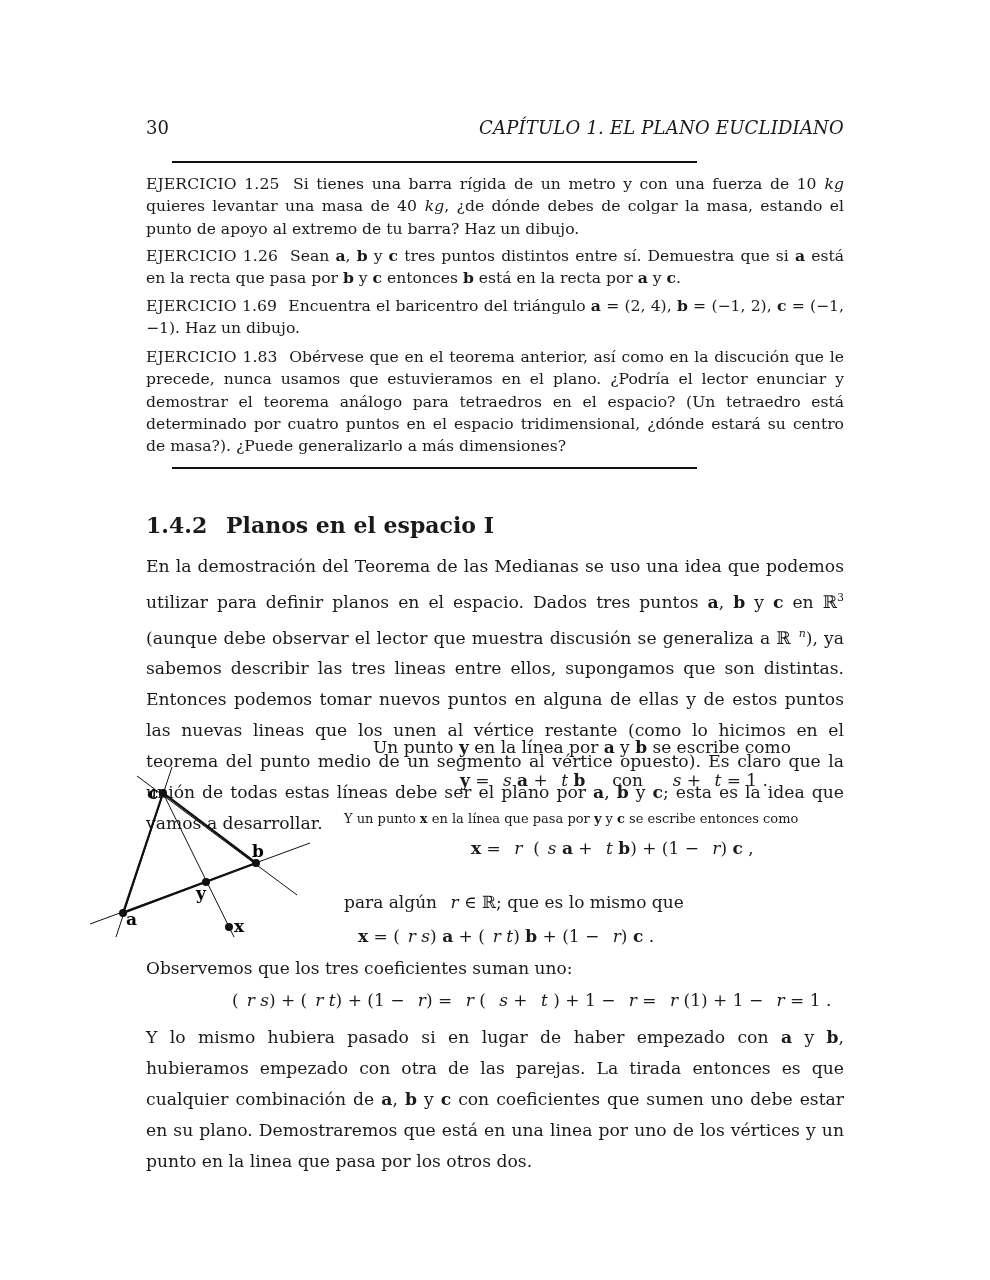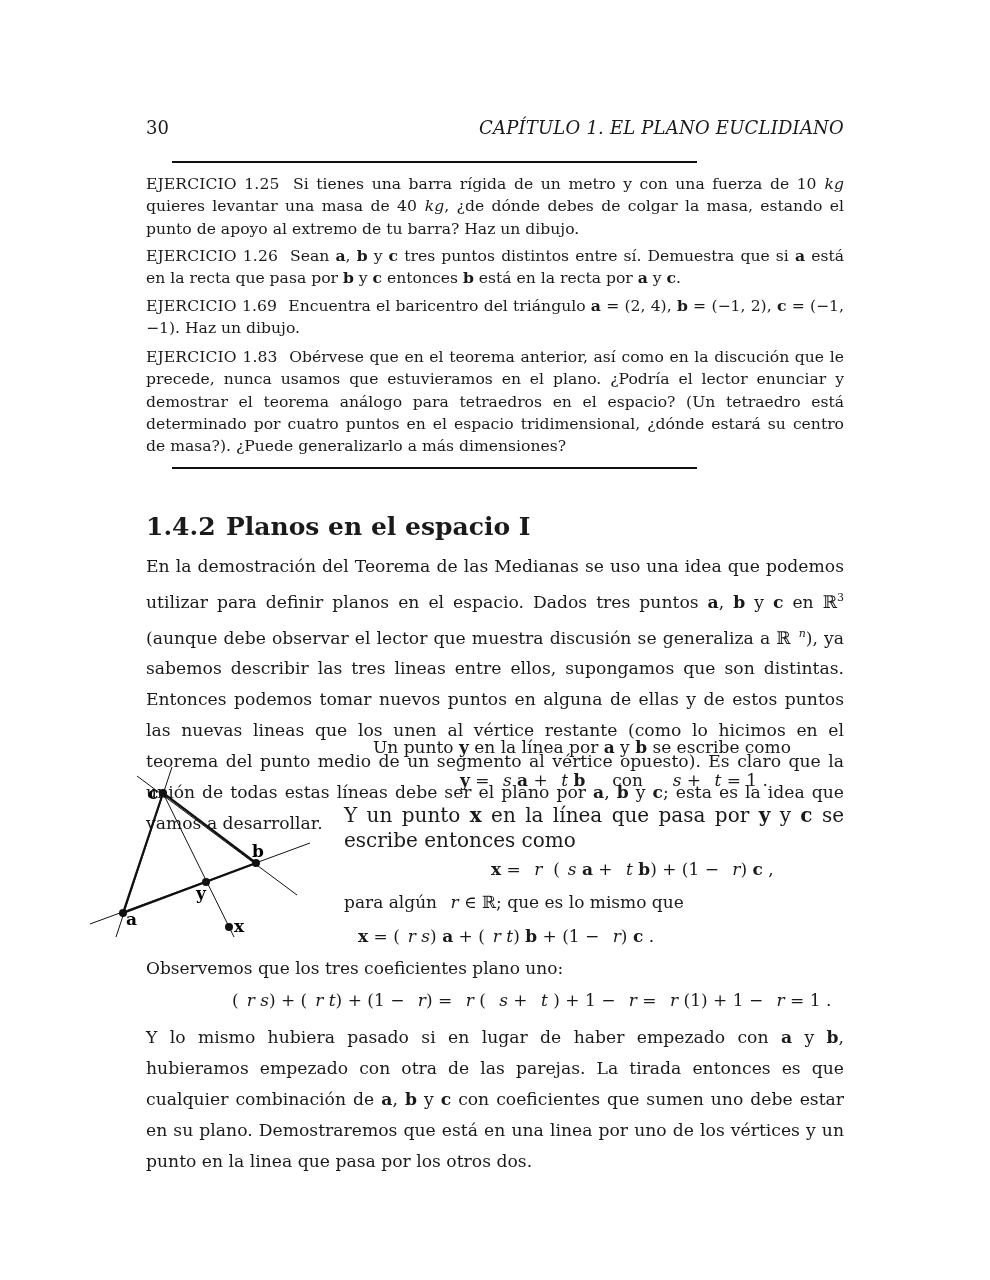--- a/index.html
+++ b/index.html
@@ -5,24 +5,24 @@
   html, body { margin:0; padding:0; background:#ffffff; }
   body { width:990px; height:1280px; position:relative; overflow:hidden;
          font-family:"DejaVu Serif","Liberation Serif", serif; color:#1a1a1a; }
   .abs { position:absolute; }
   .hdr { top:95px; font-size:18px;margin-top:22px; }
   .pageno { left:146px; }
   .chap { right:146px; font-style:italic; letter-spacing:0.2px;text-align:right; }
   .rule { height:2px; background:#111; left:172px; width:525px; }
   .ex { left:146px; width:698px; font-size:15.6px; line-height:22.3px; text-align:justify; }
   .ex .lbl { letter-spacing:0.1px; margin-right:6px; }
-  .sec { left:146px; top:512px; font-size:25px; font-weight:bold; }
+  .sec { left:146px; top:512px; font-size:22px; font-weight:bold; }
   .sec .num { display:inline-block; width:80px; }
   .par { left:146px; width:698px; font-size:17.2px; line-height:31px; text-align:justify; }
-  .rcol { left:344px; width:500px; font-size:20px; line-height:25px; text-align:justify; }
+  .rcol { left:344px; width:500px; font-size:13px; line-height:31px; text-align:justify; }
   .eq { font-size:17px; white-space:nowrap; }
   b { font-weight:bold; }
   i { font-style:italic;padding-left:8px; }
   svg text { font-family:"DejaVu Serif","Liberation Serif", serif; font-weight:bold; }
 </style>
 </head>
 <body>
 
 <div class="abs hdr pageno">30</div>
 <div class="abs hdr chap">CAPÍTULO 1.  EL PLANO EUCLIDIANO</div>
@@ -56,21 +56,21 @@
 </div>
 
 <div class="abs par" style="top:551px;">En la demostración del Teorema de las Medianas se uso una idea que podemos utilizar para definir planos en el espacio. Dados tres puntos <b>a</b>, <b>b</b> y <b>c</b> en ℝ<sup style="font-size:11px;">3</sup> (aunque debe observar el lector que muestra discusión se generaliza a ℝ<sup style="font-size:11px;"><i>n</i></sup>), ya sabemos describir las tres lineas entre ellos, supongamos que son distintas. Entonces podemos tomar nuevos puntos en alguna de ellas y de estos puntos las nuevas lineas que los unen al vértice restante (como lo hicimos en el teorema del punto medio de un segmento al vértice opuesto). Es claro que la unión de todas estas líneas debe ser el plano por <b>a</b>, <b>b</b> y <b>c</b>; esta es la idea que vamos a desarrollar.</div>
 
 <div class="abs eq" style="left:373px; top:737px;">Un punto <b>y</b> en la línea por <b>a</b> y <b>b</b> se escribe como</div>
 
 <div class="abs eq" style="left:460px; top:770px;"><b>y</b> = <i>s</i> <b>a</b> + <i>t</i> <b>b</b> &nbsp;&nbsp;&nbsp; con &nbsp;&nbsp; <i>s</i> + <i>t</i> = 1 .</div>
 
 <div class="abs rcol" style="top:803px;">Y un punto <b>x</b> en la línea que pasa por <b>y</b> y <b>c</b> se escribe entonces como</div>
 
-<div class="abs eq" style="left:471px; top:859px;margin-left:20px;"><b>x</b> = <i>r</i> &nbsp;(<i>s</i> <b>a</b> + <i>t</i> <b>b</b>) + (1 − <i>r</i>) <b>c</b> ,</div>
+<div class="abs eq" style="left:471px; top:838px;"><b>x</b> = <i>r</i> &nbsp;(<i>s</i> <b>a</b> + <i>t</i> <b>b</b>) + (1 − <i>r</i>) <b>c</b> ,</div>
 
 <div class="abs eq" style="left:344px; top:892px;">para algún <i>r</i> ∈ ℝ; que es lo mismo que</div>
 
 <div class="abs eq" style="left:358px; top:926px;"><b>x</b> = (<i>r s</i>) <b>a</b> + (<i>r t</i>) <b>b</b> + (1 − <i>r</i>) <b>c</b> .</div>
 
 <svg class="abs" style="left:0; top:0;" width="990" height="1280">
 
   <line x1="90" y1="924" x2="310" y2="843" stroke="#111" stroke-width="1"></line>
   <line x1="116" y1="937" x2="172" y2="767" stroke="#111" stroke-width="1"></line>
   <line x1="137" y1="776" x2="297" y2="895" stroke="#111" stroke-width="1"></line>
@@ -86,17 +86,17 @@
   <circle cx="206" cy="882" r="4" fill="#111"></circle>
   <circle cx="229" cy="927" r="4" fill="#111"></circle>
 
   <text x="126" y="925" font-size="17">a</text>
   <text x="252" y="857" font-size="17">b</text>
   <text x="148" y="799" font-size="17">c</text>
   <text x="196" y="899" font-size="17">y</text>
   <text x="234" y="932" font-size="17">x</text>
 </svg>
 
-<div class="abs eq" style="left:146px; top:958px;">Observemos que los tres coeficientes plano uno:</div>
+<div class="abs eq" style="left:146px; top:958px;">Observemos que los tres coeficientes suman uno:</div>
 
 <div class="abs eq" style="left:232px; top:990px;">(<i>r s</i>) + (<i>r t</i>) + (1 − <i>r</i>) = <i>r</i> ( <i>s</i> + <i>t</i> ) + 1 − <i>r</i> = <i>r</i> (1) + 1 − <i>r</i> = 1 .</div>
 
 <div class="abs par" style="top:1022px;">Y lo mismo hubiera pasado si en lugar de haber empezado con <b>a</b> y <b>b</b>, hubieramos empezado con otra de las parejas. La tirada entonces es que cualquier combinación de <b>a</b>, <b>b</b> y <b>c</b> con coeficientes que sumen uno debe estar en su plano. Demostraremos que está en una linea por uno de los vértices y un punto en la linea que pasa por los otros dos.</div>
 
 </body></html>

